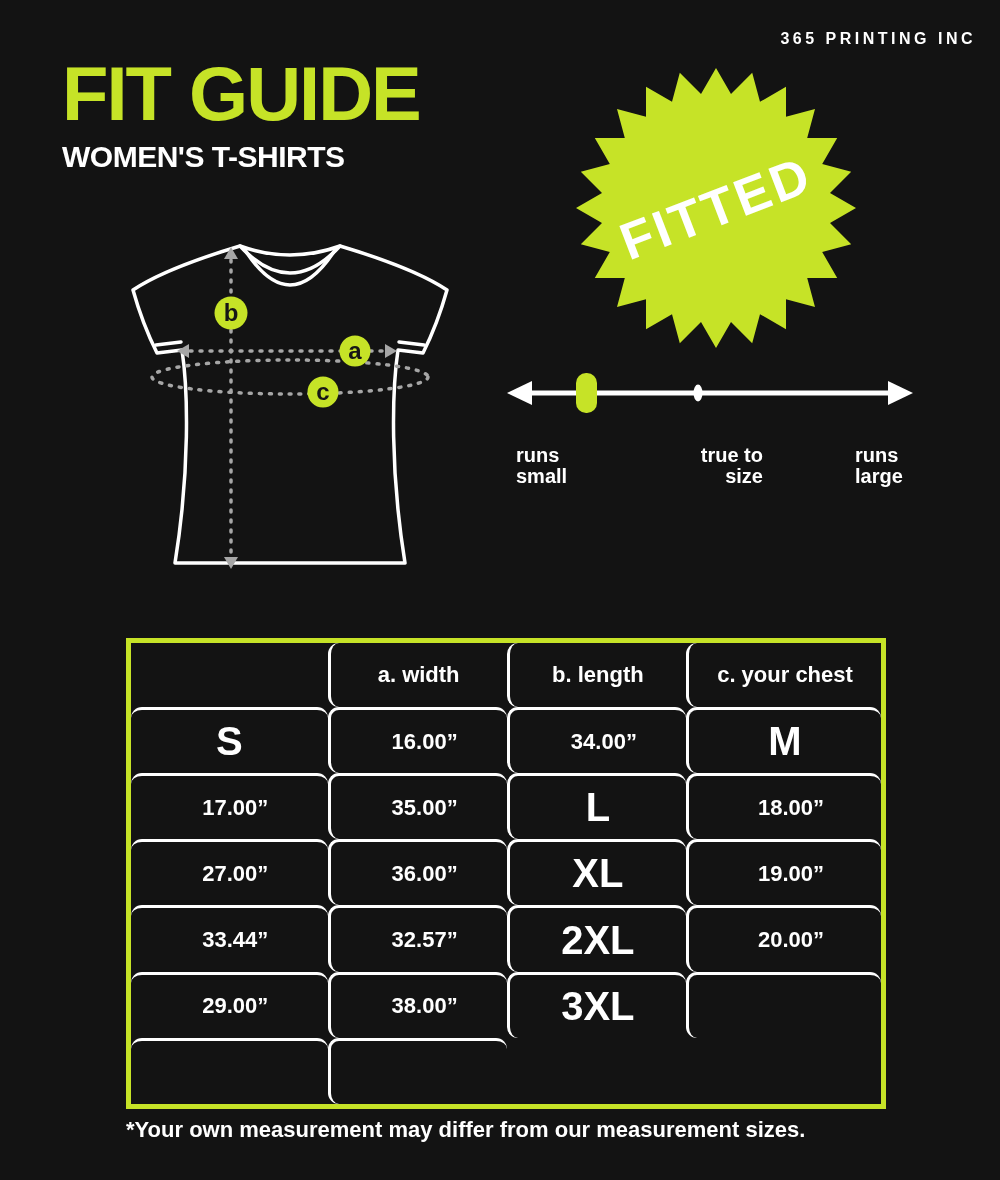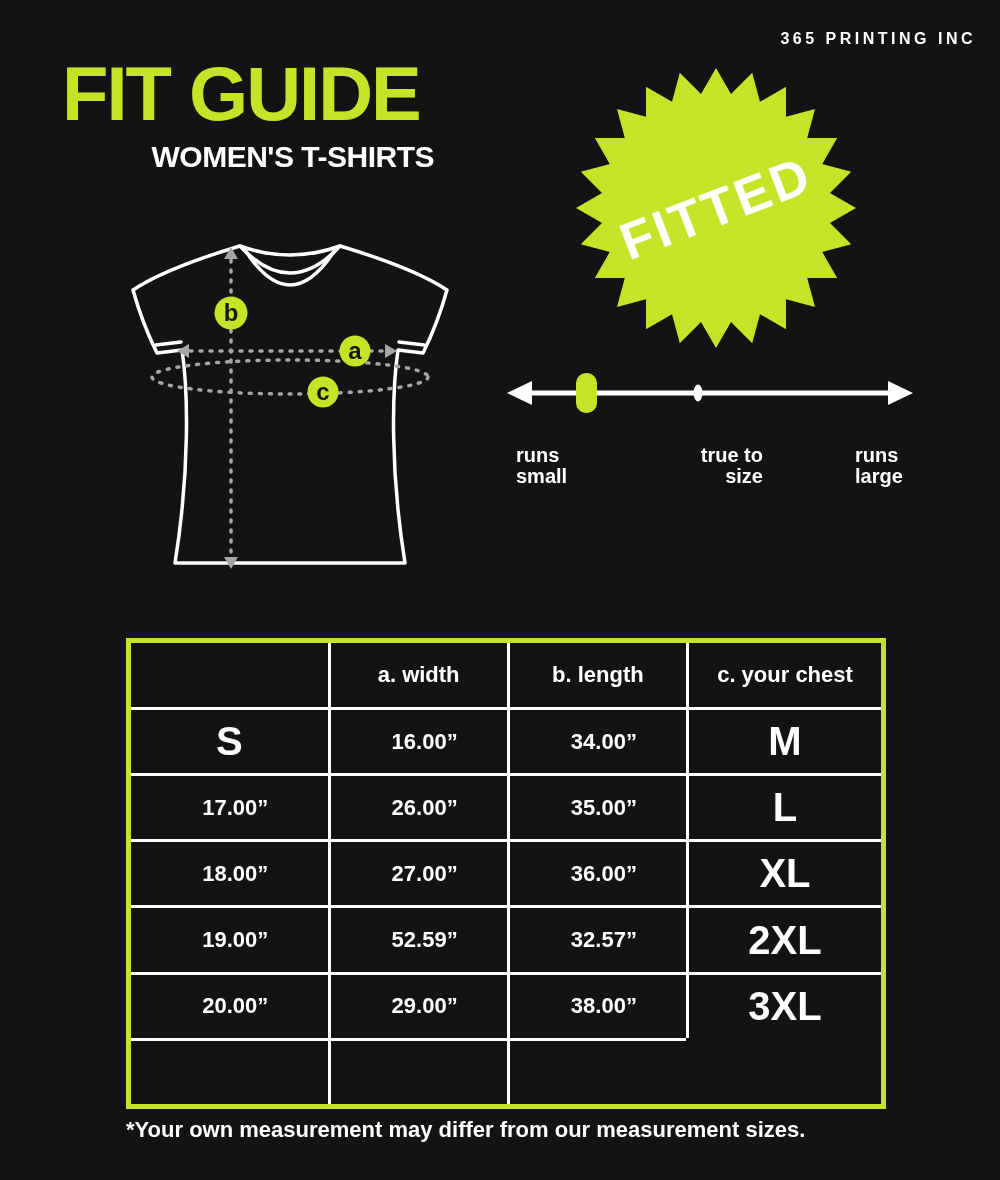--- a/index.html
+++ b/index.html
@@ -24,21 +24,21 @@
   }
 
   
   .heading{left:62px;top:56px;width:372px;}
   .title{
     font-size:76px;font-weight:bold;letter-spacing:-2px;line-height:1;
     color:var(--accent);white-space:nowrap;
   }
   .subtitle{
     margin-top:8px;font-size:30px;font-weight:bold;letter-spacing:-0.5px;
-    text-align:right;color:var(--white);white-space:nowrap;
+    color:var(--white);white-space:nowrap;
   }
 
   
   .badge-wrap{left:574px;top:66px;width:284px;height:284px;}
   .badge-wrap svg{display:block;}
   .badge-text{
     font-weight:bold;letter-spacing:3px;fill:var(--white);
   }
 
   
@@ -63,20 +63,21 @@
     display:grid;
     grid-template-columns:26.2% 23.9% 23.9% 26%;
     grid-template-rows:64px repeat(6,1fr);
     background:var(--bg);
   }
   .size-table > div{
     display:flex;align-items:center;justify-content:center;
     border-left:3px solid var(--white);
     border-top:3px solid var(--white);
     color:var(--white);
+    border-radius:11px;
   }
   .size-table > div:nth-child(4n+1){border-left:none;}
   .size-table > div:nth-child(-n+4){border-top:none;}
   .col-header{font-size:22px;font-weight:bold;}
   .size-label{font-size:40px;font-weight:bold;}
   .measure{font-size:22px;font-weight:bold;padding-left:12px;}
 
   
   .footnote{
     left:126px;top:1117px;width:760px;text-align:left;
@@ -170,31 +171,30 @@
   <div class="col-header">a. width</div>
   <div class="col-header">b. length</div>
   <div class="col-header">c. your chest</div>
 
   <div class="size-label">S</div>
   <div class="measure">16.00”</div>
   <div class="measure">34.00”</div>
 
   <div class="size-label">M</div>
   <div class="measure">17.00”</div>
-  <div class="measure">26.00”</div>
   <div class="measure">35.00”</div>
 
   <div class="size-label">L</div>
   <div class="measure">18.00”</div>
   <div class="measure">27.00”</div>
   <div class="measure">36.00”</div>
 
   <div class="size-label">XL</div>
   <div class="measure">19.00”</div>
-  <div class="measure">52.59”</div>
+  <div class="measure">33.44”</div>
   <div class="measure">32.57”</div>
 
   <div class="size-label">2XL</div>
   <div class="measure">20.00”</div>
   <div class="measure">29.00”</div>
   <div class="measure">38.00”</div>
 
   <div class="size-label">3XL</div>
   <div class="measure"></div>
   <div class="measure"></div>

